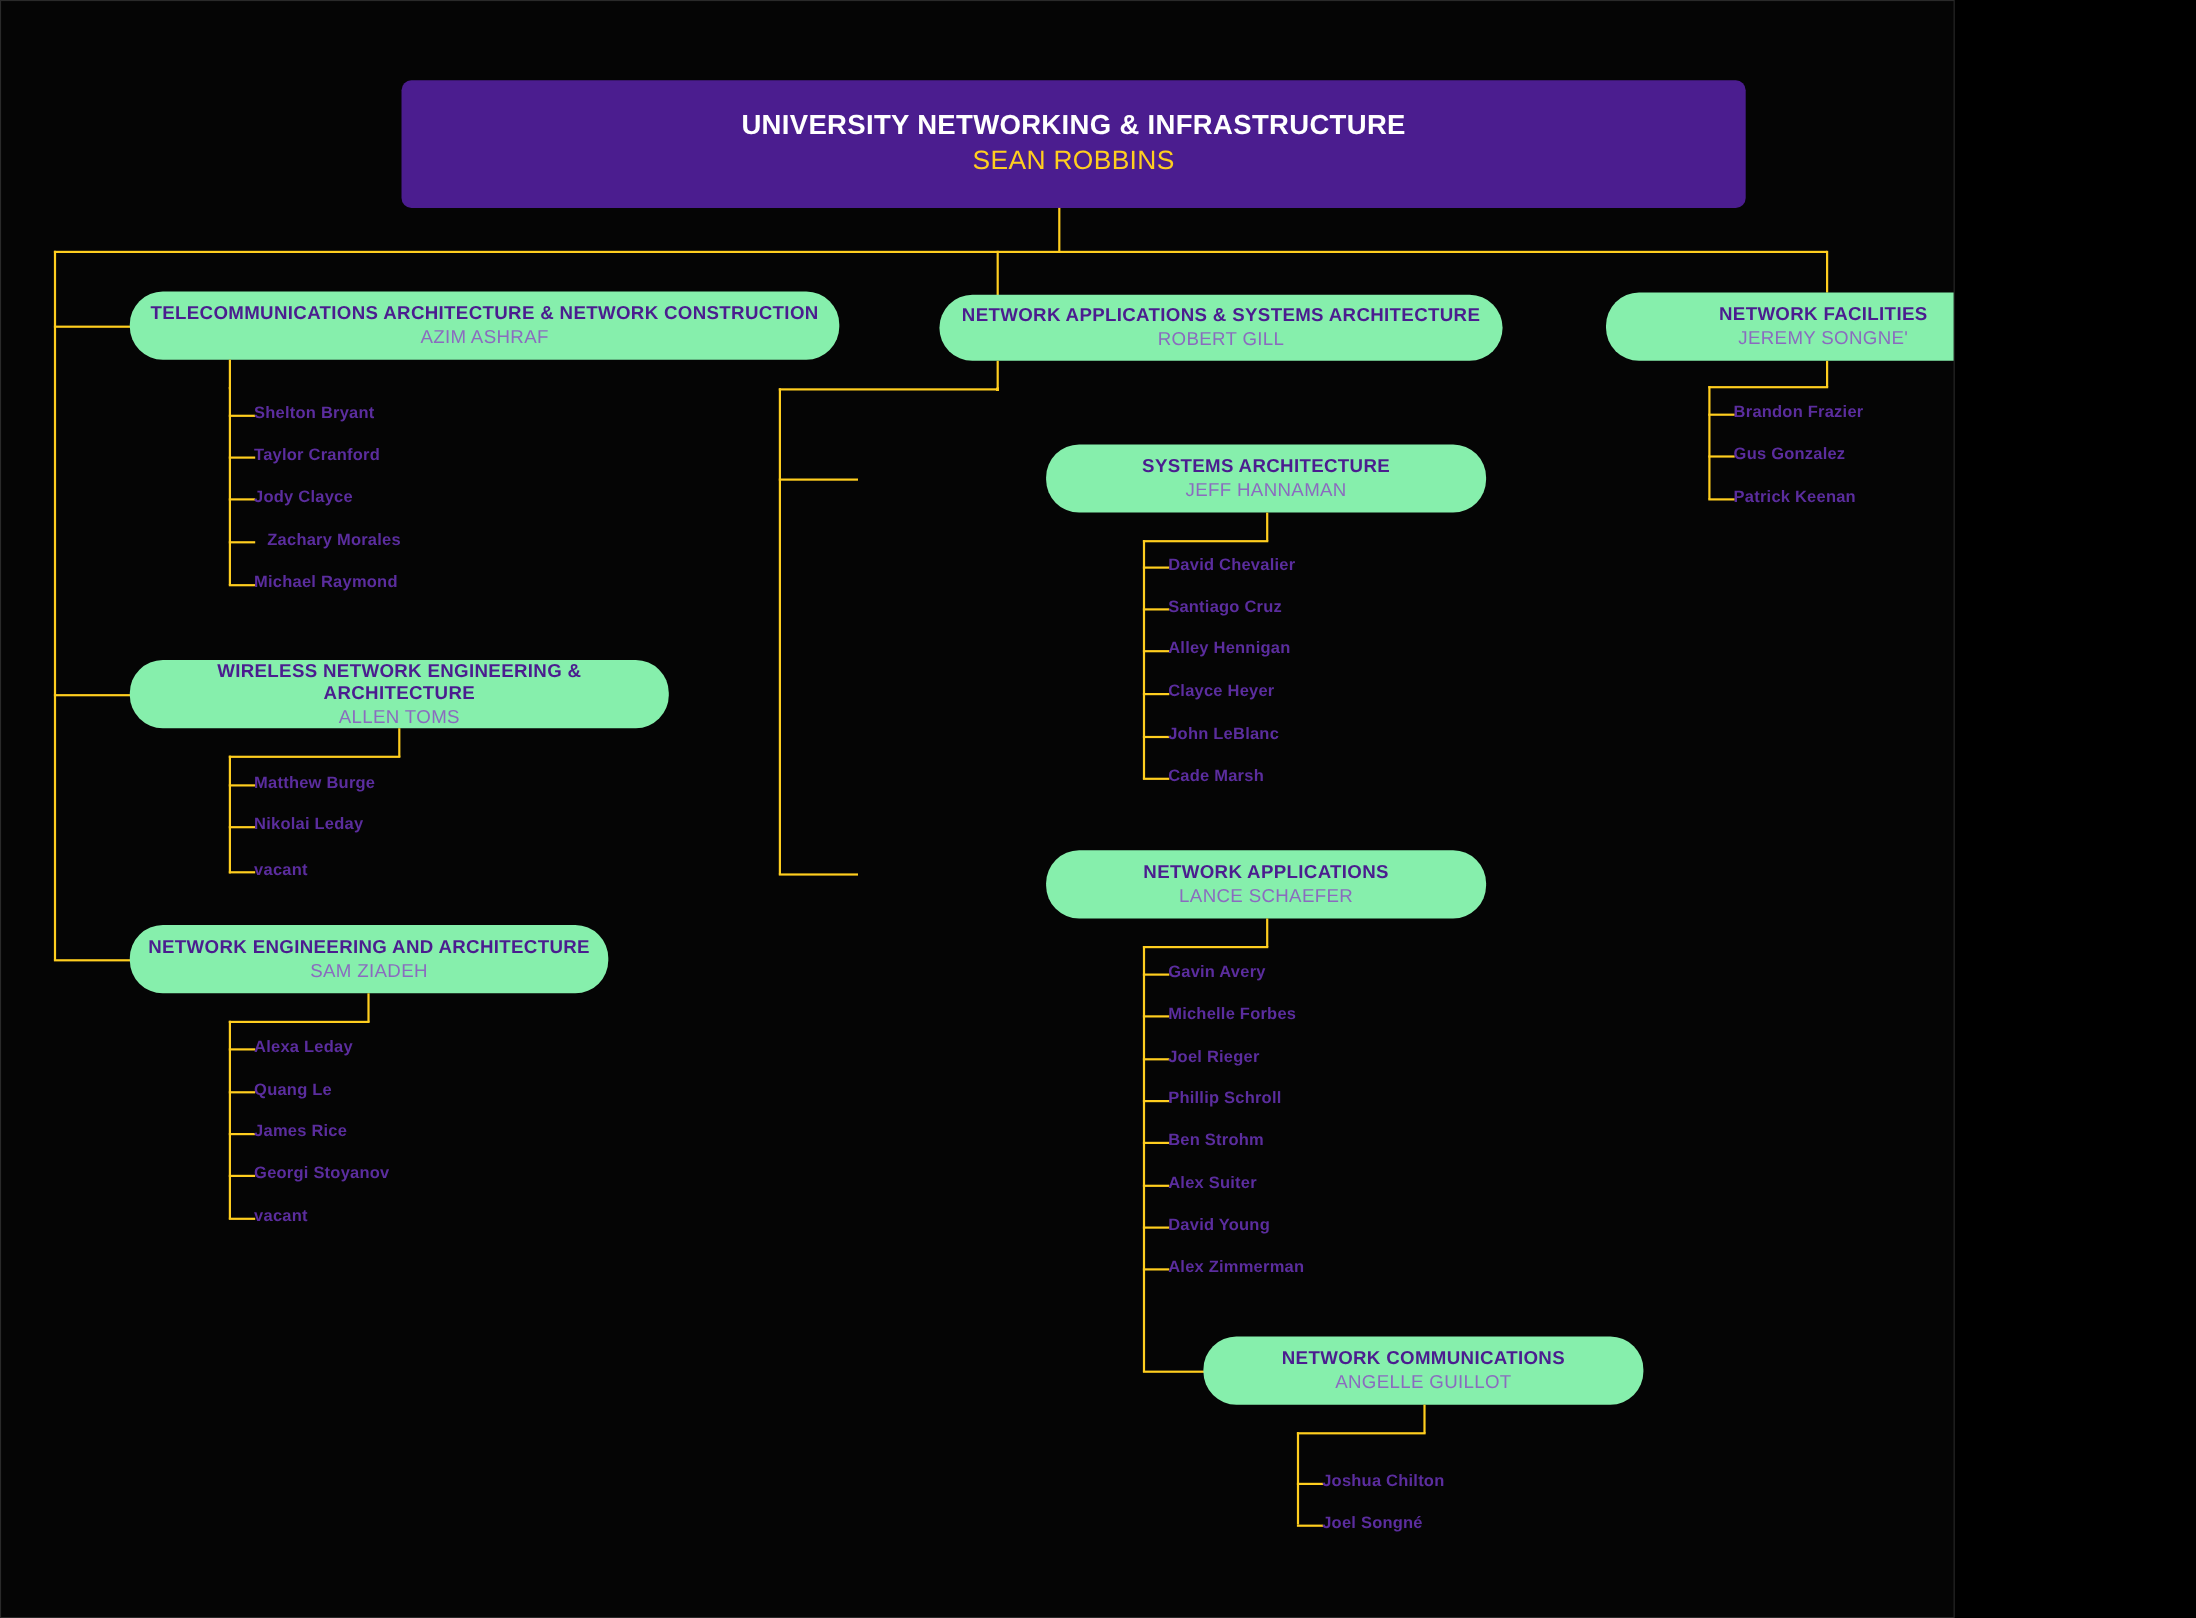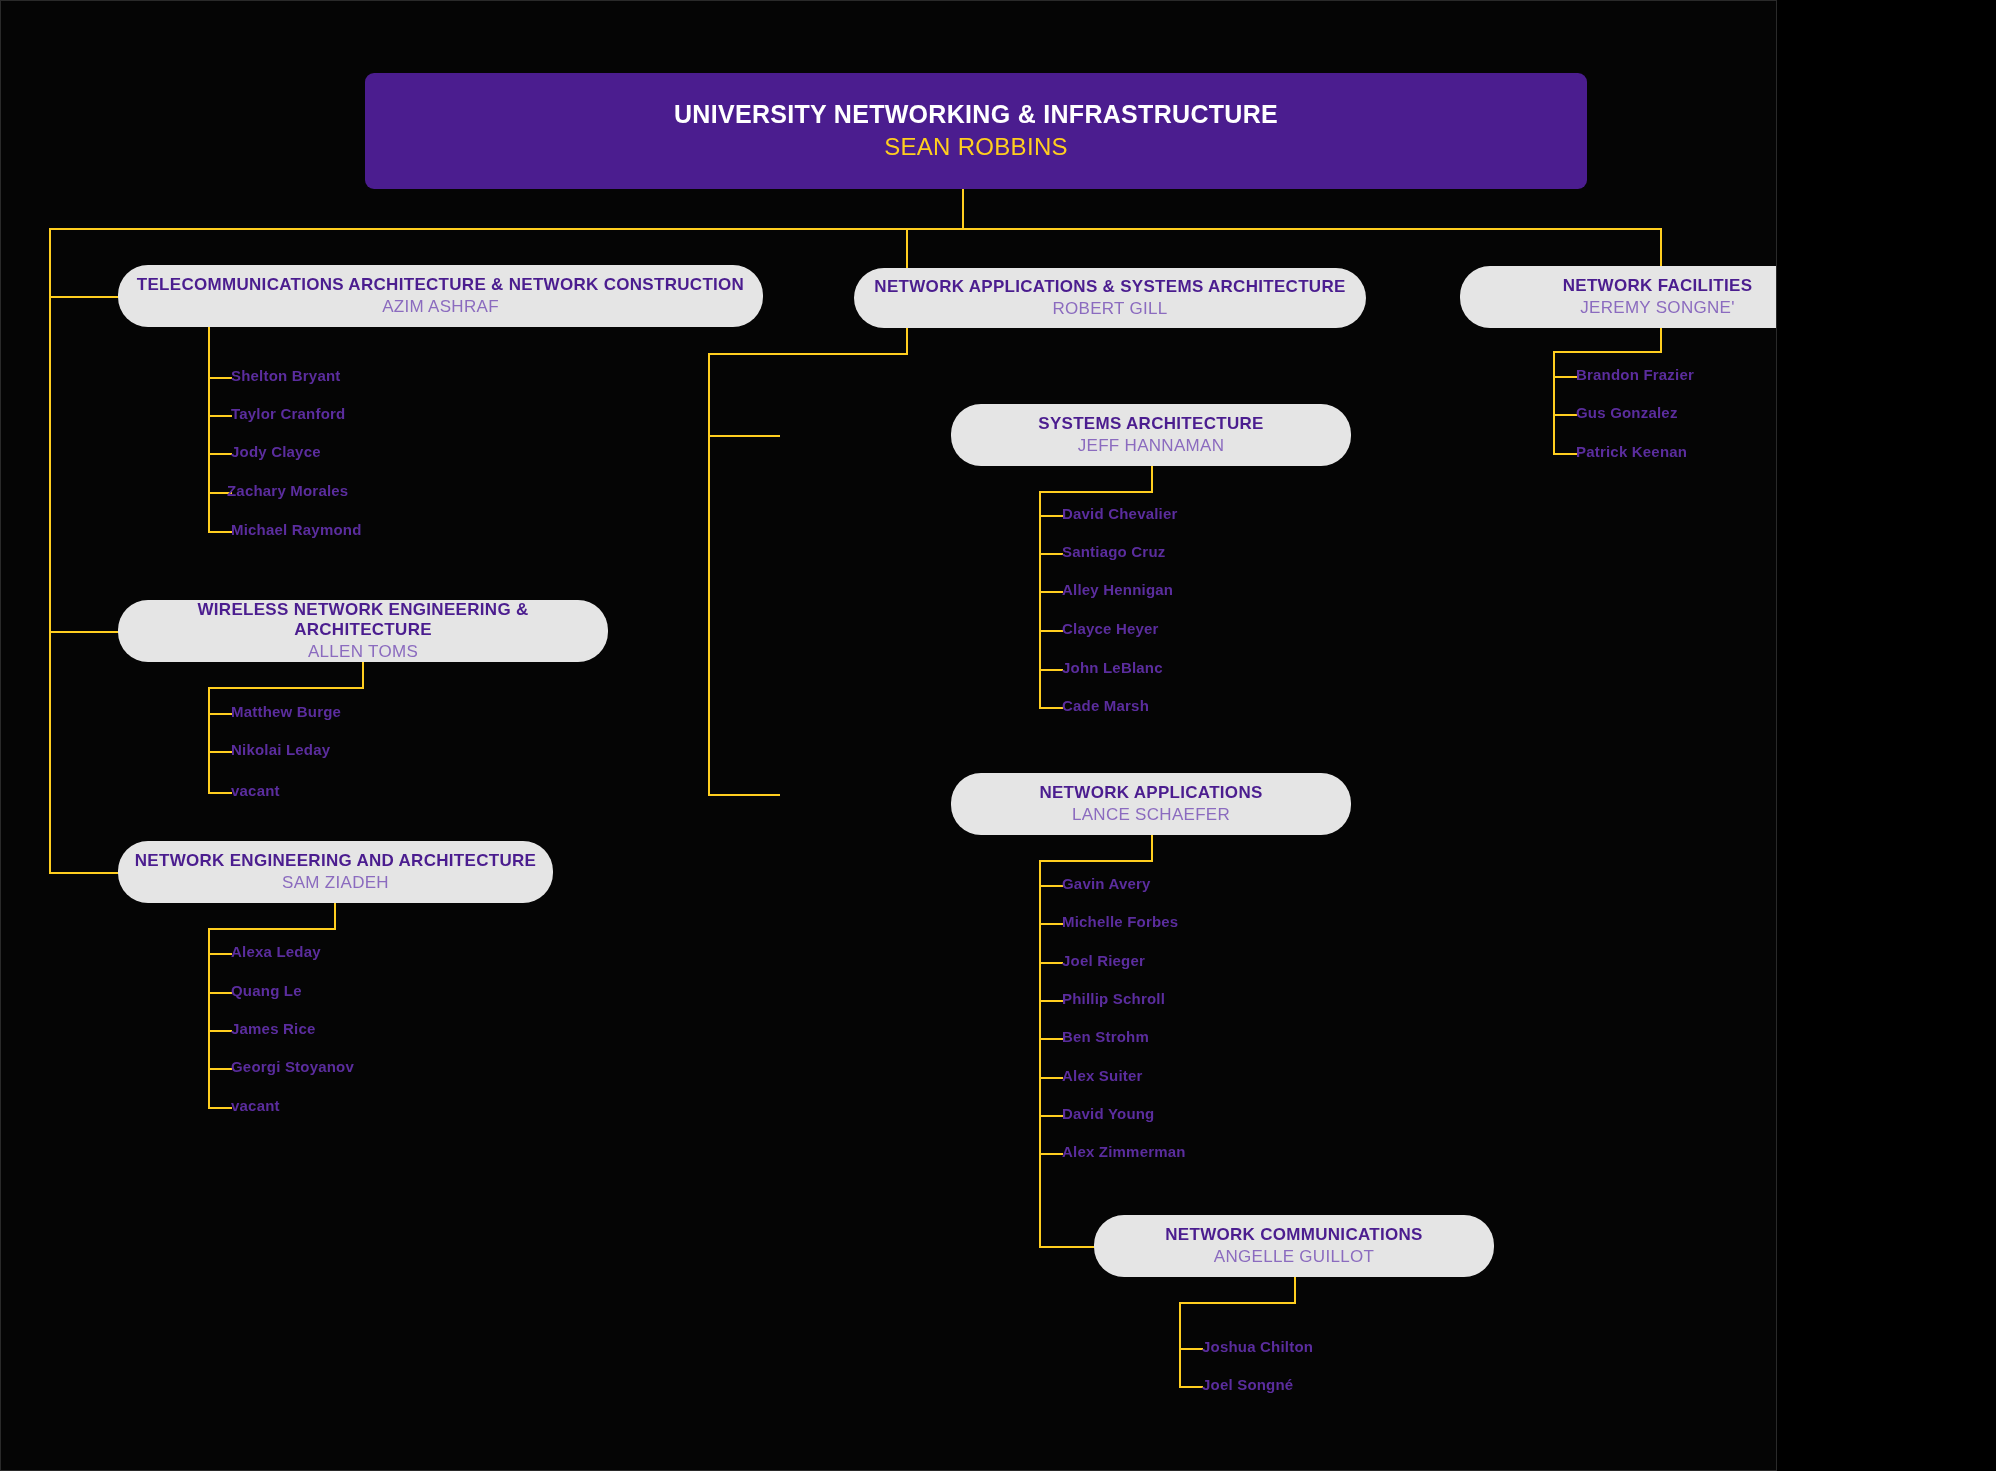--- a/index.html
+++ b/index.html
@@ -35,21 +35,21 @@
     flex-direction: column;
     align-items: center;
     justify-content: center;
     text-align: center;
     padding: 10px 16px;
   }
   .node.root {
     background: #4B1D8F;
   }
   .node.unit {
-    background: #e5e5e5;
+    background: #86efac;
     border-radius: 30px;
   }
   .node-title {
     font-weight: bold;
     letter-spacing: 0.3px;
     line-height: 1.18;
   }
   .node-lead {
     line-height: 1.2;
     letter-spacing: 0.3px;
@@ -110,21 +110,21 @@
   <div class="conn hline" style="left:207px; top:351px; width:2px;"></div>
   <div class="conn vline" style="left:207px; top:351px; height:180px;"></div>
   <div class="conn hline" style="left:207px; top:376px; width:24px;"></div>
   <div class="conn hline" style="left:207px; top:414px; width:24px;"></div>
   <div class="conn hline" style="left:207px; top:452px; width:24px;"></div>
   <div class="conn hline" style="left:207px; top:491px; width:24px;"></div>
   <div class="conn hline" style="left:207px; top:530px; width:24px;"></div>
   <div class="staff" style="left:230px; top:366px;">Shelton Bryant</div>
   <div class="staff" style="left:230px; top:404px;">Taylor Cranford</div>
   <div class="staff" style="left:230px; top:442px;">Jody Clayce</div>
-  <div class="staff" style="left:226px; top:481px;text-align:center;">Zachary Morales</div>
+  <div class="staff" style="left:242px; top:481px;text-align:center;">Zachary Morales</div>
   <div class="staff" style="left:230px; top:520px;">Michael Raymond</div>
 
   <div class="node unit" style="left:117px; top:599px; width:490px; height:62px;">
     <div class="node-title">WIRELESS NETWORK ENGINEERING &amp; ARCHITECTURE</div>
     <div class="node-lead">ALLEN TOMS</div>
   </div>
   <div class="conn vline" style="left:361px; top:661px; height:26px;"></div>
   <div class="conn hline" style="left:207px; top:686px; width:156px;"></div>
   <div class="conn vline" style="left:207px; top:686px; height:107px;"></div>
   <div class="conn hline" style="left:207px; top:712px; width:24px;"></div>

